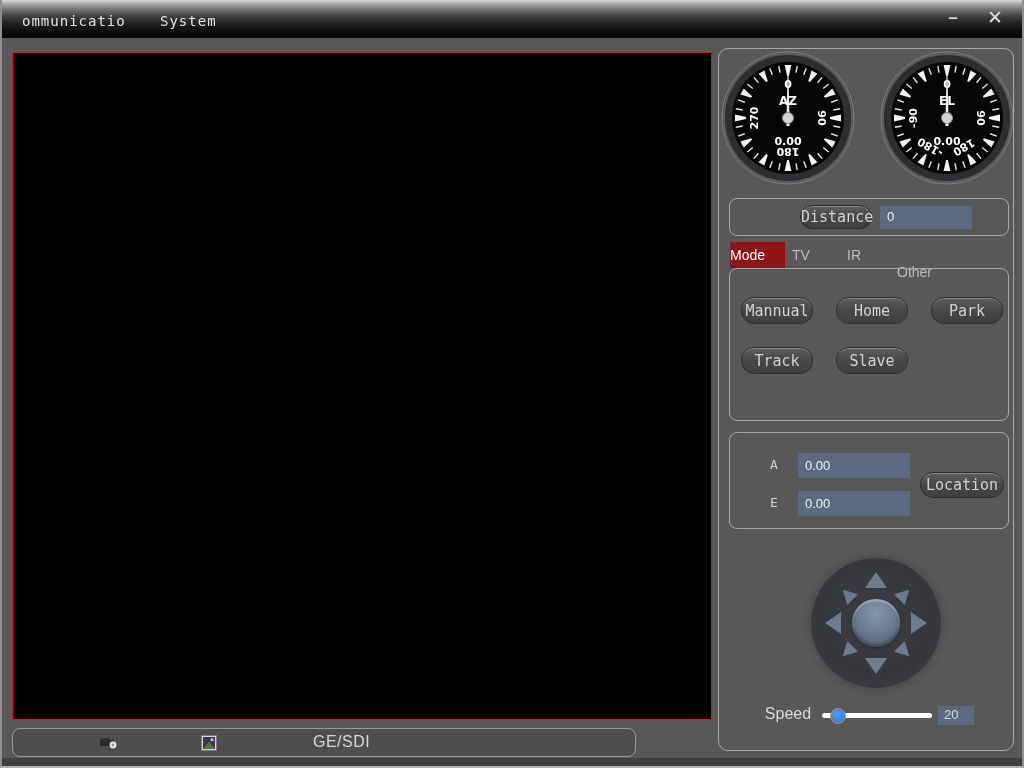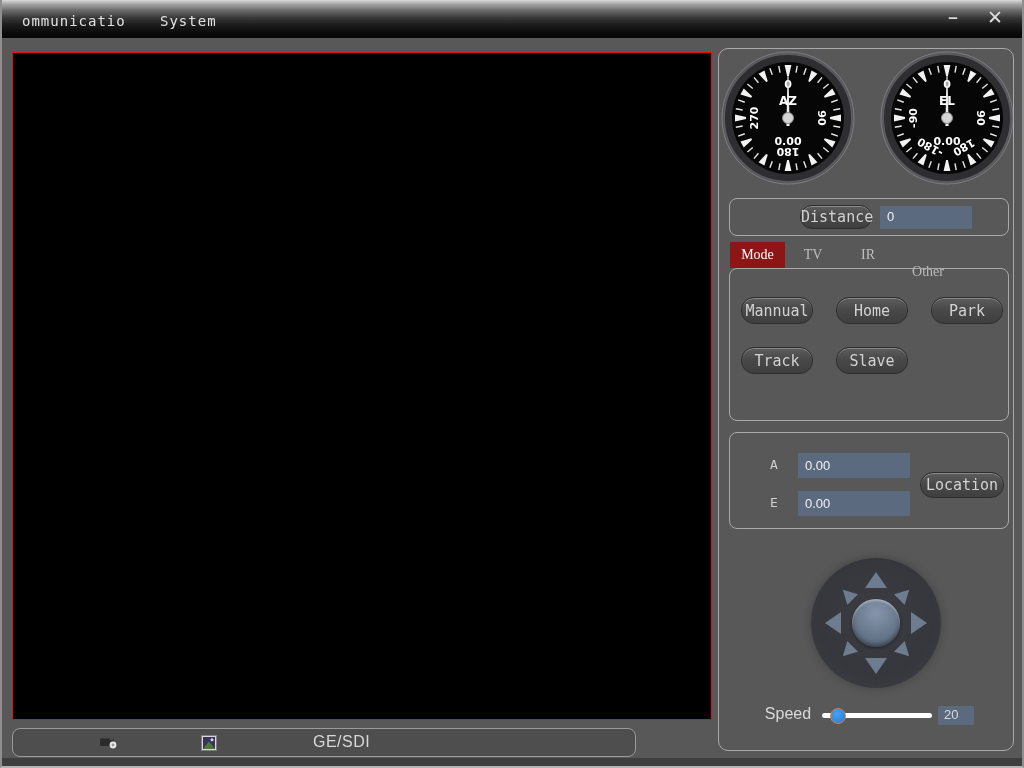--- a/index.html
+++ b/index.html
@@ -63,22 +63,22 @@
     text-align:center; cursor:default;
   }
   .distance-btn { left:70px; top:6px; width:72px; height:24px; line-height:23px; }
   .field {
     position:absolute; background:var(--field-bg,#5c6a80); border:none;
     color:#f2f2f2; font-size:13px; padding-left:7px; line-height:22px;
   }
   .distance-field { left:150px; top:7px; width:92px; height:23px; }
   
   .tab {
-    position:absolute; top:242px; height:26px; line-height:26px; text-align:center;
-    font-family:Liberation Serif, serif; font-size:14px; color:#bdbdbd; cursor:default;
+    position:absolute; top:242px; height:26px; line-height:26px; text-align:left;
+    font-family:Liberation Sans, sans-serif; font-size:14px; color:#bdbdbd; cursor:default;
   }
   .tab-active { background:var(--accent-red,#8e1515); color:#fff; }
   .tab-mode  { left:728px; width:55px; }
   .tab-tv    { left:790px; width:42px; }
   .tab-ir    { left:845px; width:42px; }
   .tab-other { left:895px; width:62px;margin-top:17px; }
   .tabpanel { left:727px; top:268px; width:280px; height:153px; }
   .mode-btn { width:72px; height:27px; line-height:26px; }
   
   .location-box { left:727px; top:432px; width:280px; height:97px; }

